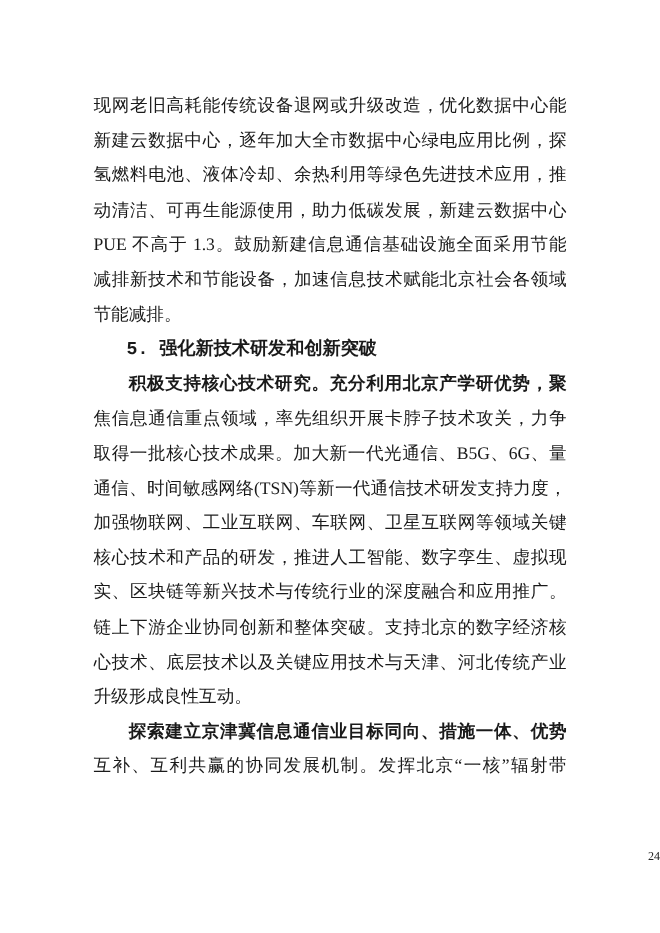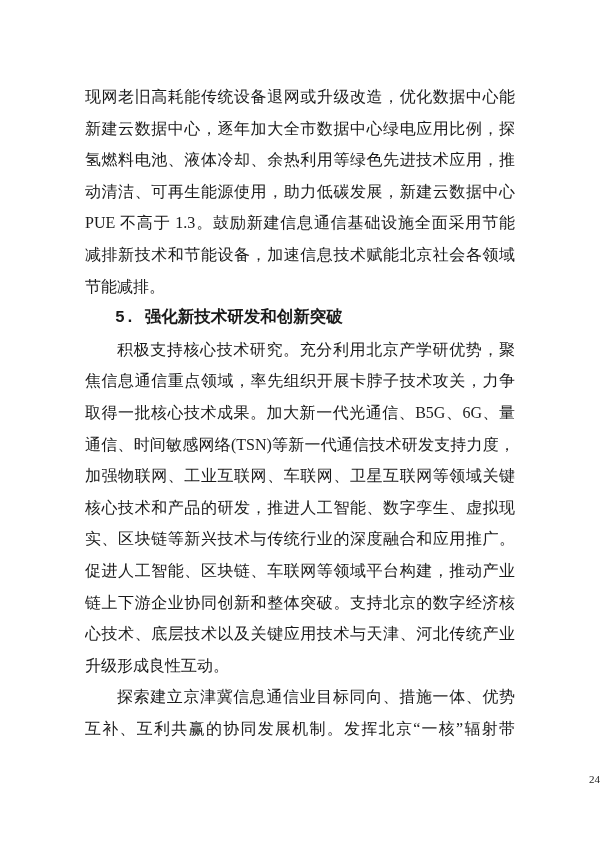--- a/index.html
+++ b/index.html
@@ -33,20 +33,21 @@
   
   .j {}
   
   .jl {
     text-align: left;
     text-align-last: left;
   }
   
   .ji {
     text-indent: 32px;
+    font-weight: bold;
   }
   
   .h1 {
     text-align: left;
     text-align-last: left;
     text-indent: 30px;
     font-weight: 700;
     font-family: Liberation Mono, monospace;
     font-size: 16.5px;
   }
@@ -82,21 +83,20 @@
       <div class="line j">减排新技术和节能设备，加速信息技术赋能北京社会各领域</div>
       <div class="line jl">节能减排。</div>
       <div class="line h1">5. 强化新技术研发和创新突破</div>
       <div class="line ji">积极支持核心技术研究。充分利用北京产学研优势，聚</div>
       <div class="line j">焦信息通信重点领域，率先组织开展卡脖子技术攻关，力争</div>
       <div class="line j">取得一批核心技术成果。加大新一代光通信、B5G、6G、量子</div>
       <div class="line j">通信、时间敏感网络(TSN)等新一代通信技术研发支持力度，</div>
       <div class="line j">加强物联网、工业互联网、车联网、卫星互联网等领域关键</div>
       <div class="line j">核心技术和产品的研发，推进人工智能、数字孪生、虚拟现</div>
       <div class="line j">实、区块链等新兴技术与传统行业的深度融合和应用推广。</div>
-      <div class="line j">促进人工智能、区块链、车联网等领域平台构建，推动产业</div>
       <div class="line j">链上下游企业协同创新和整体突破。支持北京的数字经济核</div>
       <div class="line j">心技术、底层技术以及关键应用技术与天津、河北传统产业</div>
       <div class="line jl">升级形成良性互动。</div>
       <div class="line ji">探索建立京津冀信息通信业目标同向、措施一体、优势</div>
       <div class="line j">互补、互利共赢的协同发展机制。发挥北京“一核”辐射带</div>
     </div>
   <div class="footer">24</div>
 </div>
 
 </body></html>

